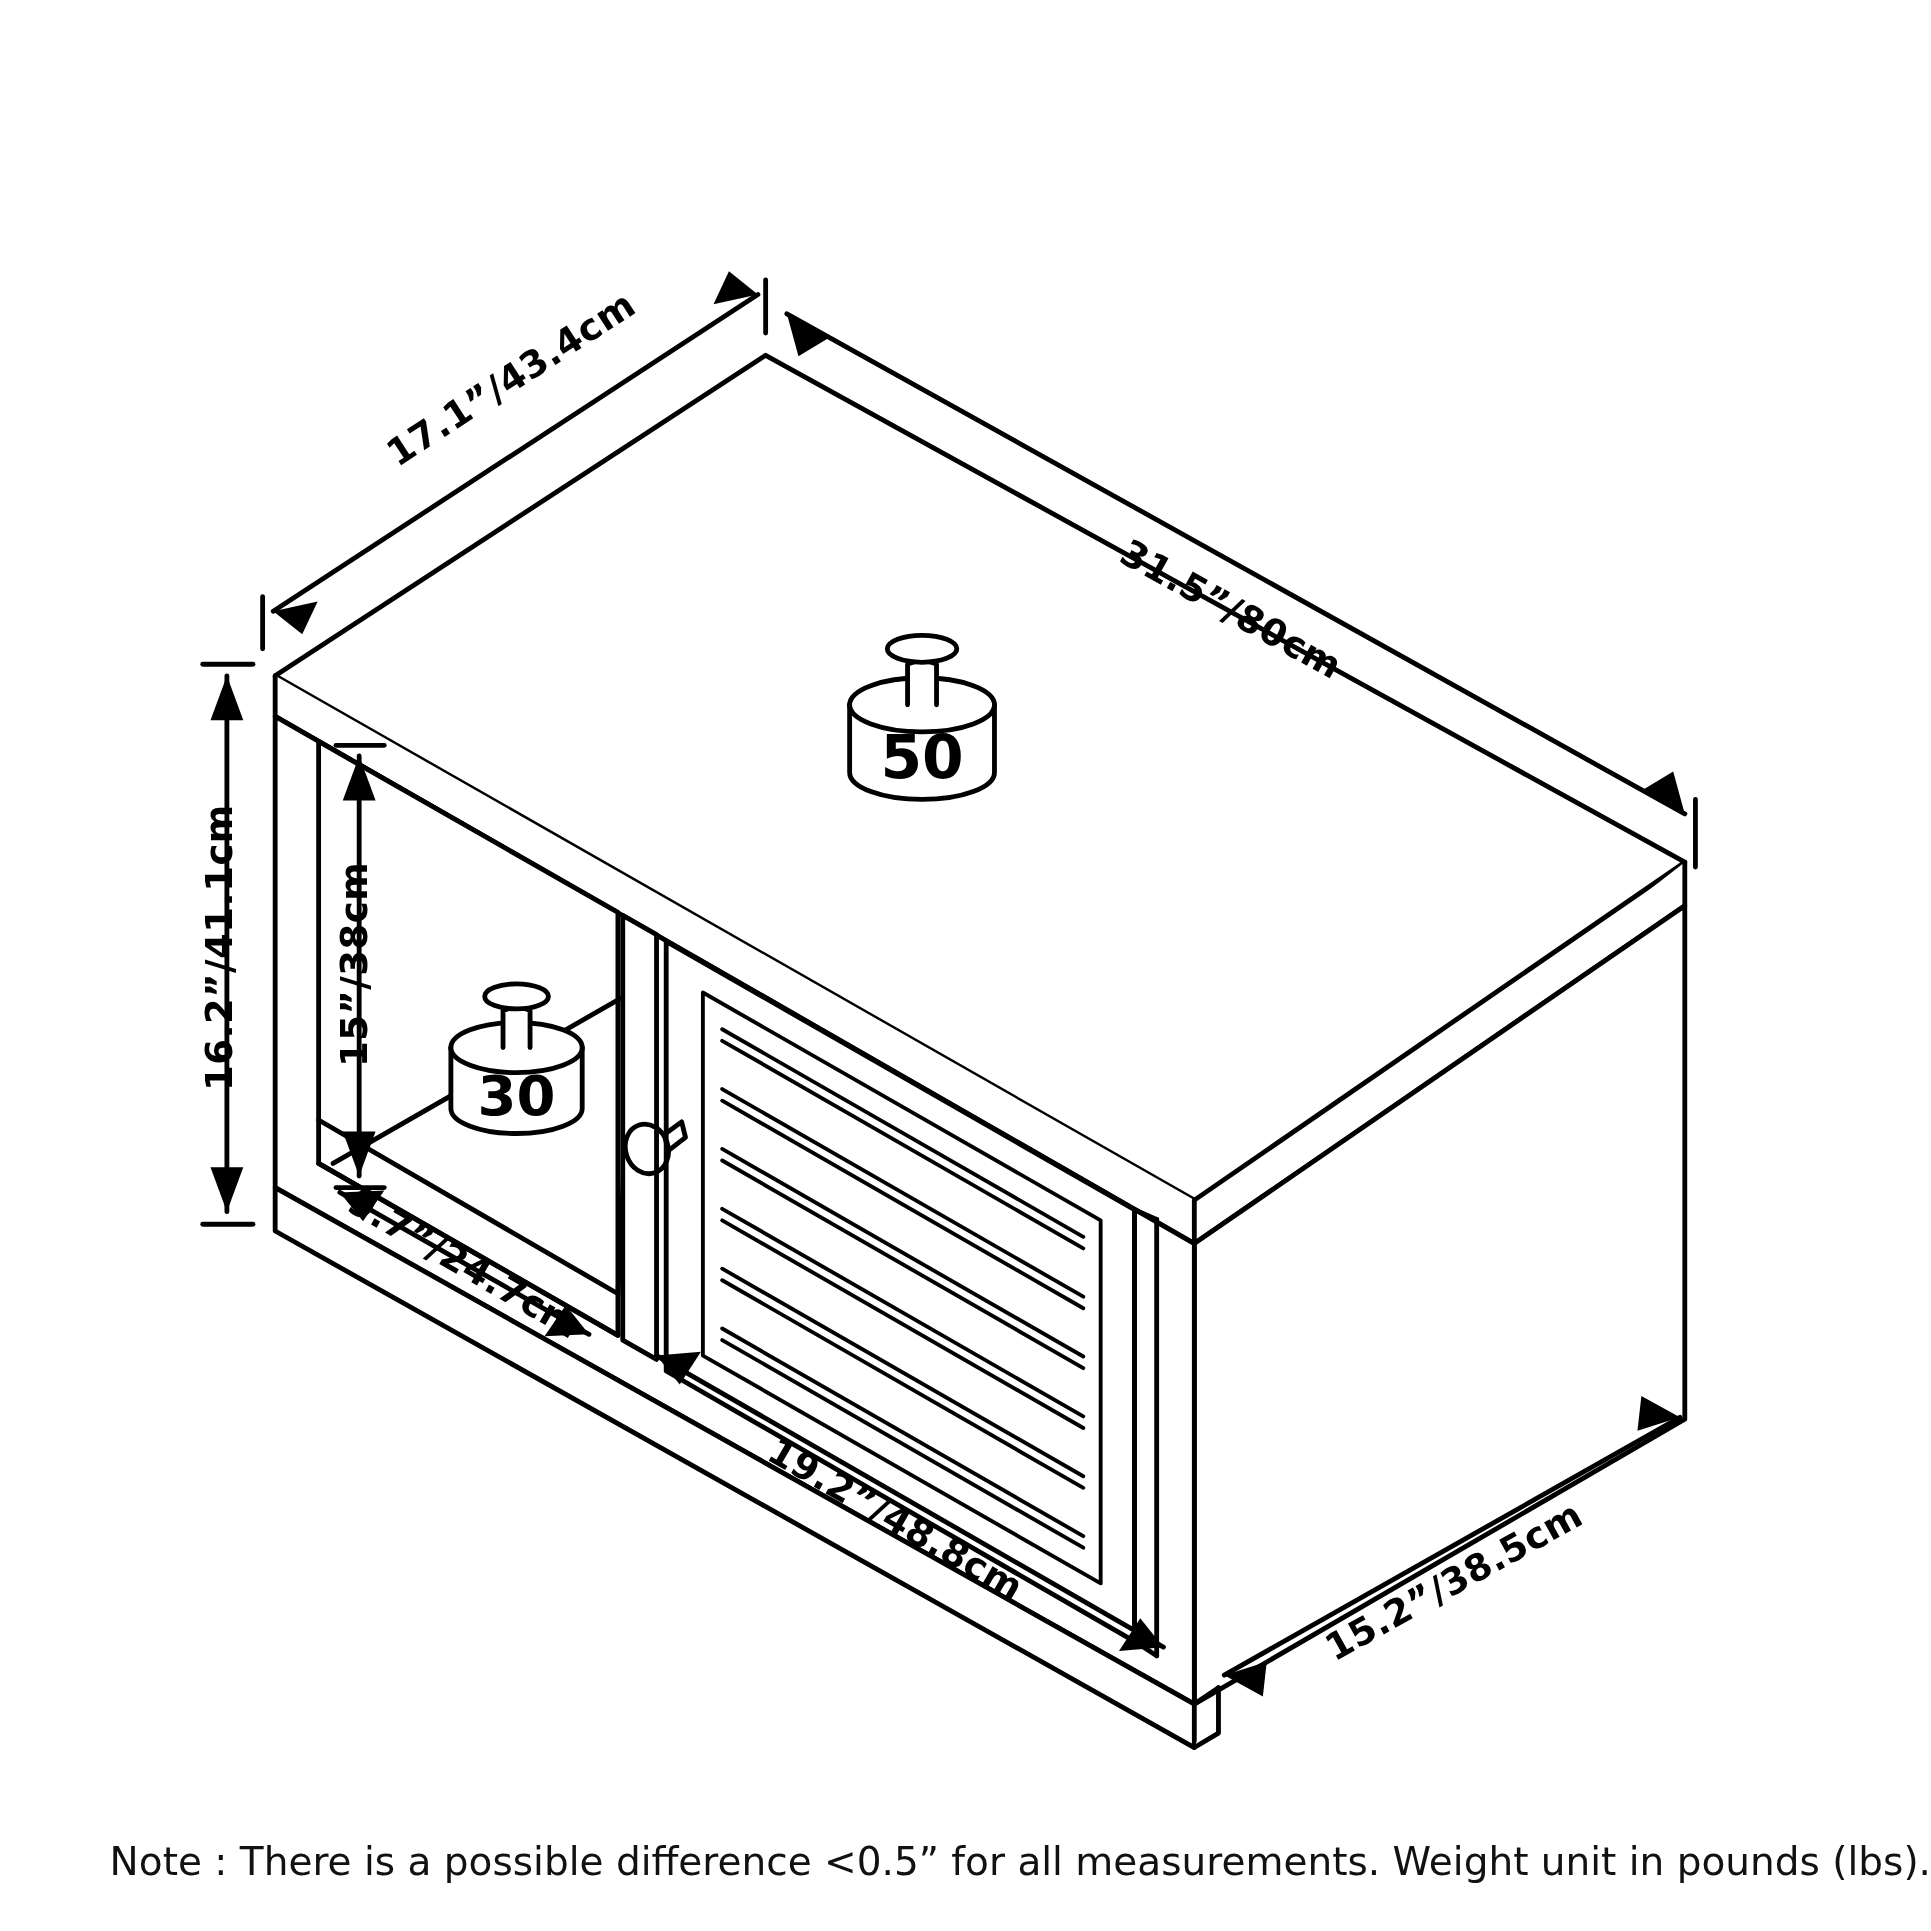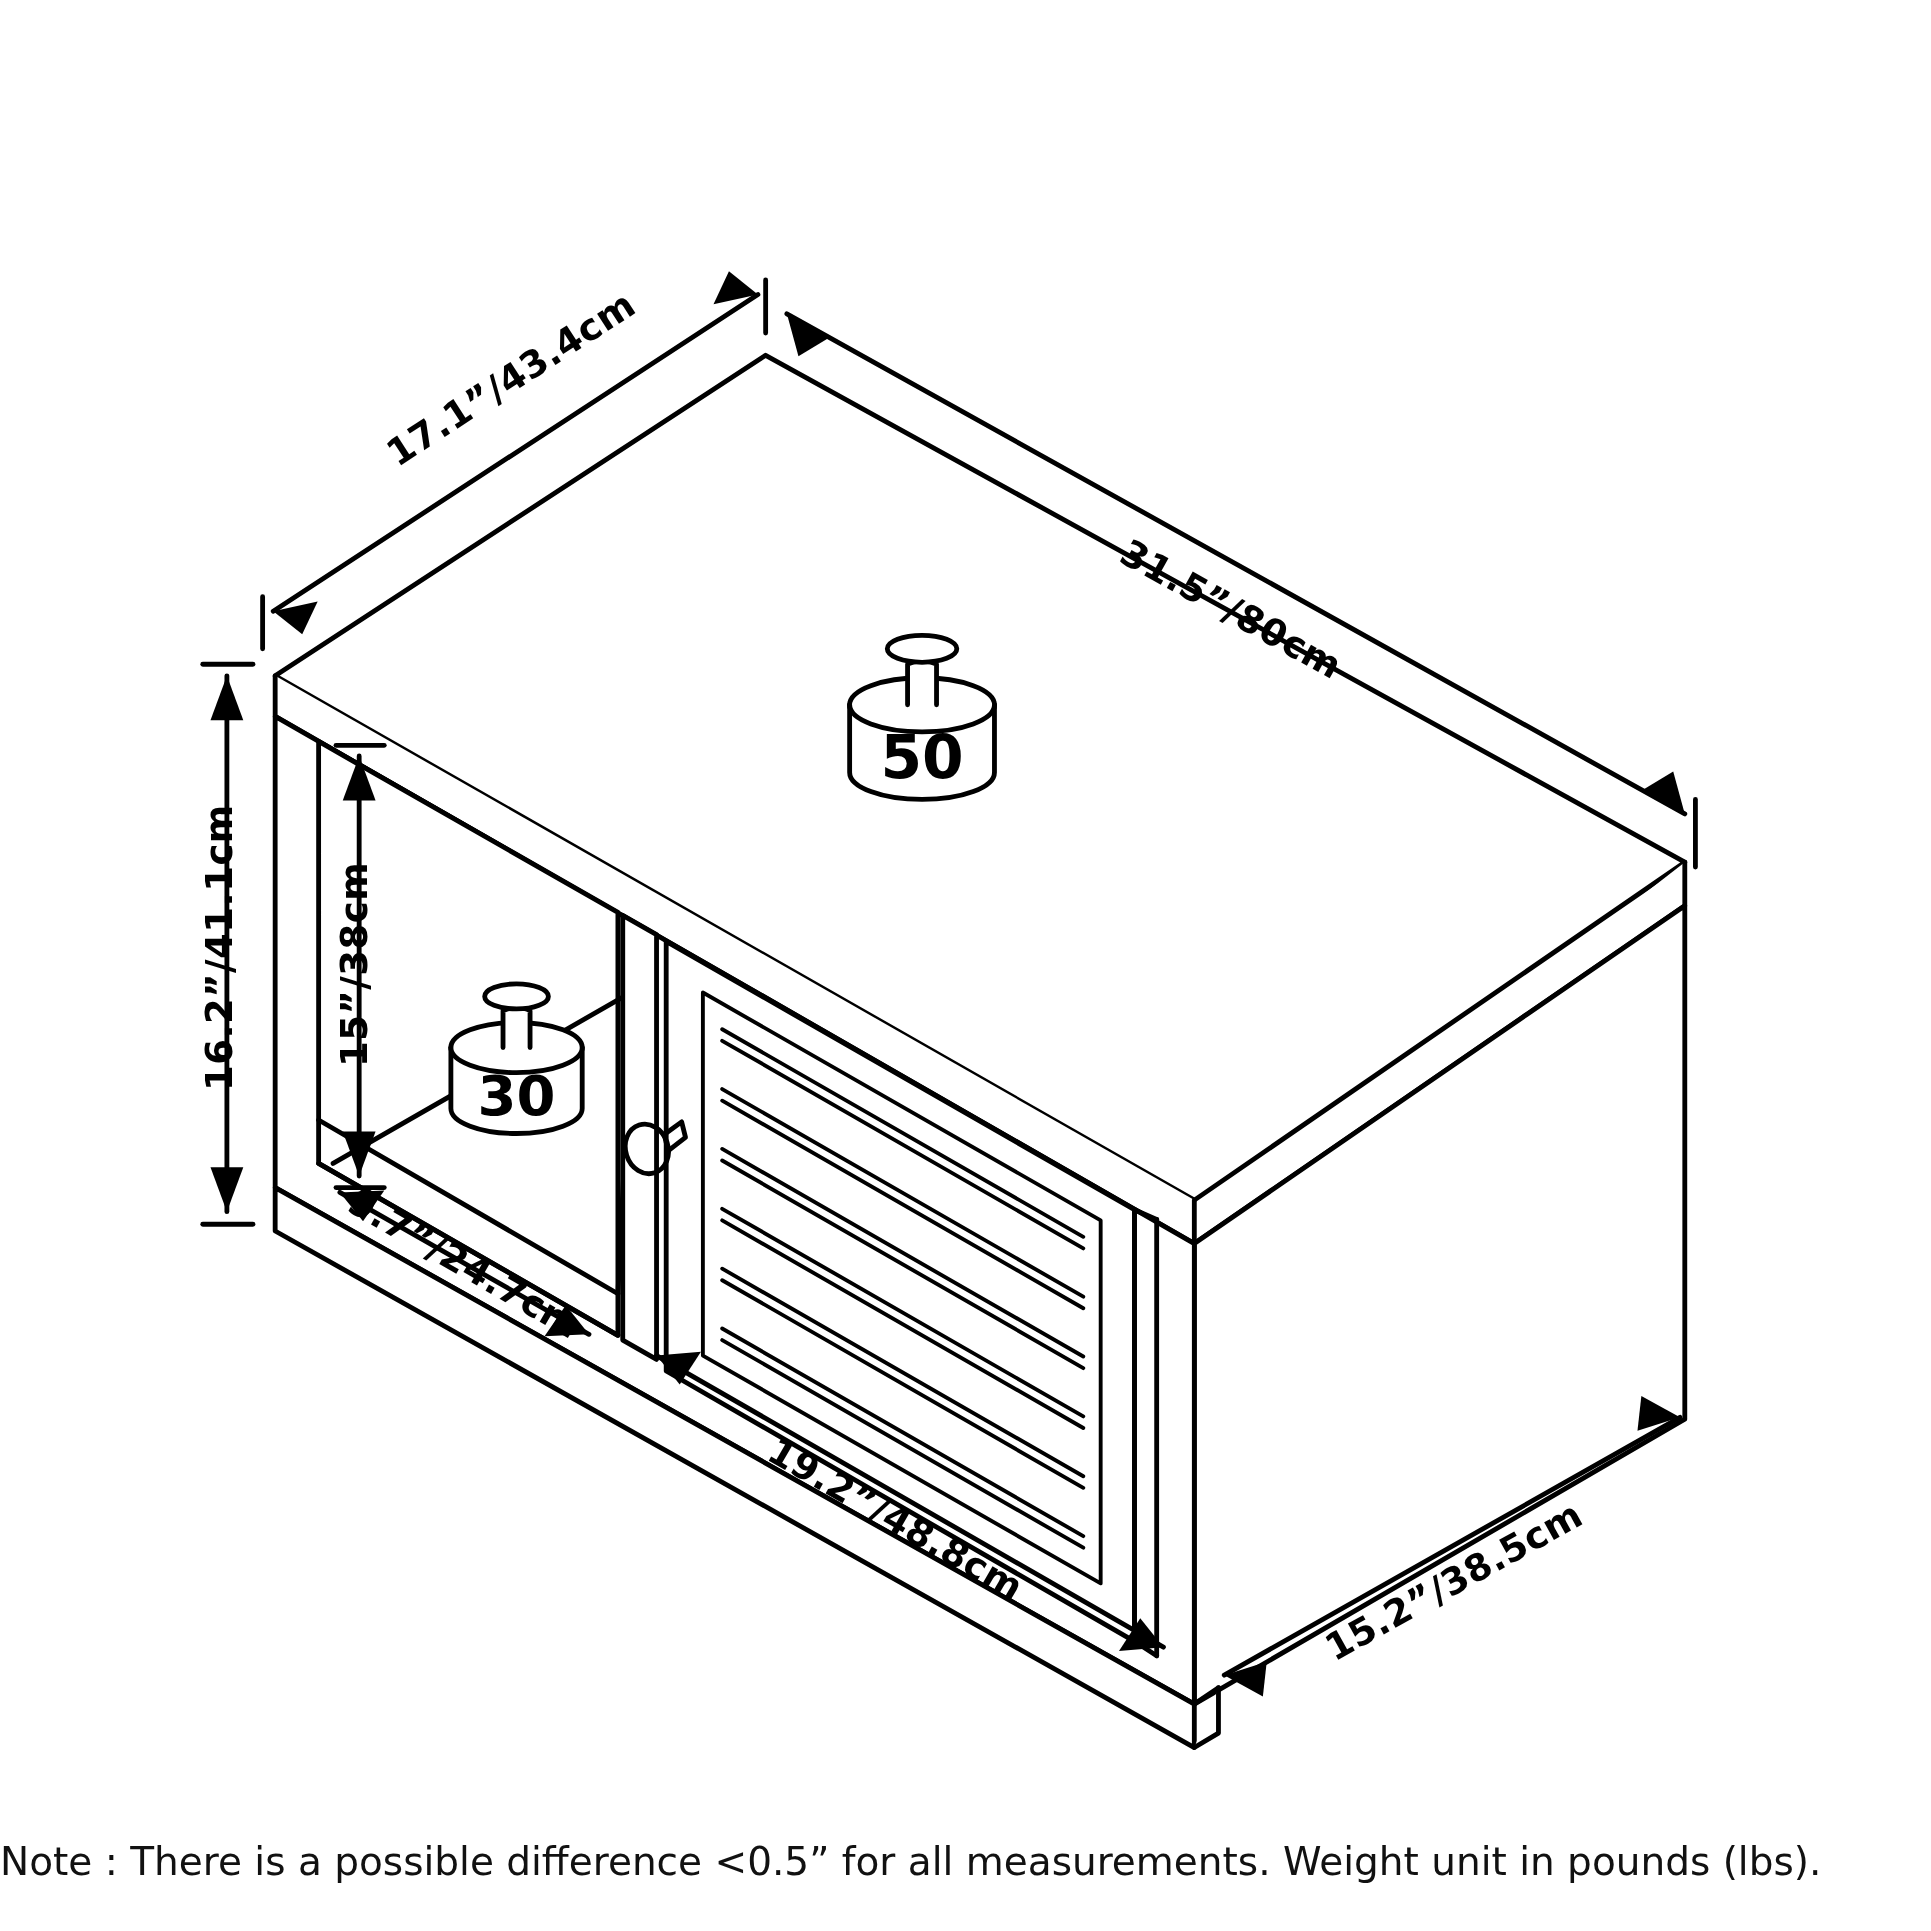--- a/index.html
+++ b/index.html
@@ -29,21 +29,21 @@
     color: #000000;
     white-space: nowrap;
     font-size: 37px;
     letter-spacing: 0.5px;
   }
   .note {
     position: absolute;
     left: 0;
     top: 1839px;
     width: 1931px;
-    text-align: left;
+    text-align: right;
     font-family: "DejaVu Sans", "Liberation Sans", sans-serif;
     font-size: 39px;
     color: #111111;
     white-space: nowrap;
   }
   .weight-num {
     font-family: "DejaVu Sans", "Liberation Sans", sans-serif;
     font-weight: bold;
     fill: #000000;
   }

